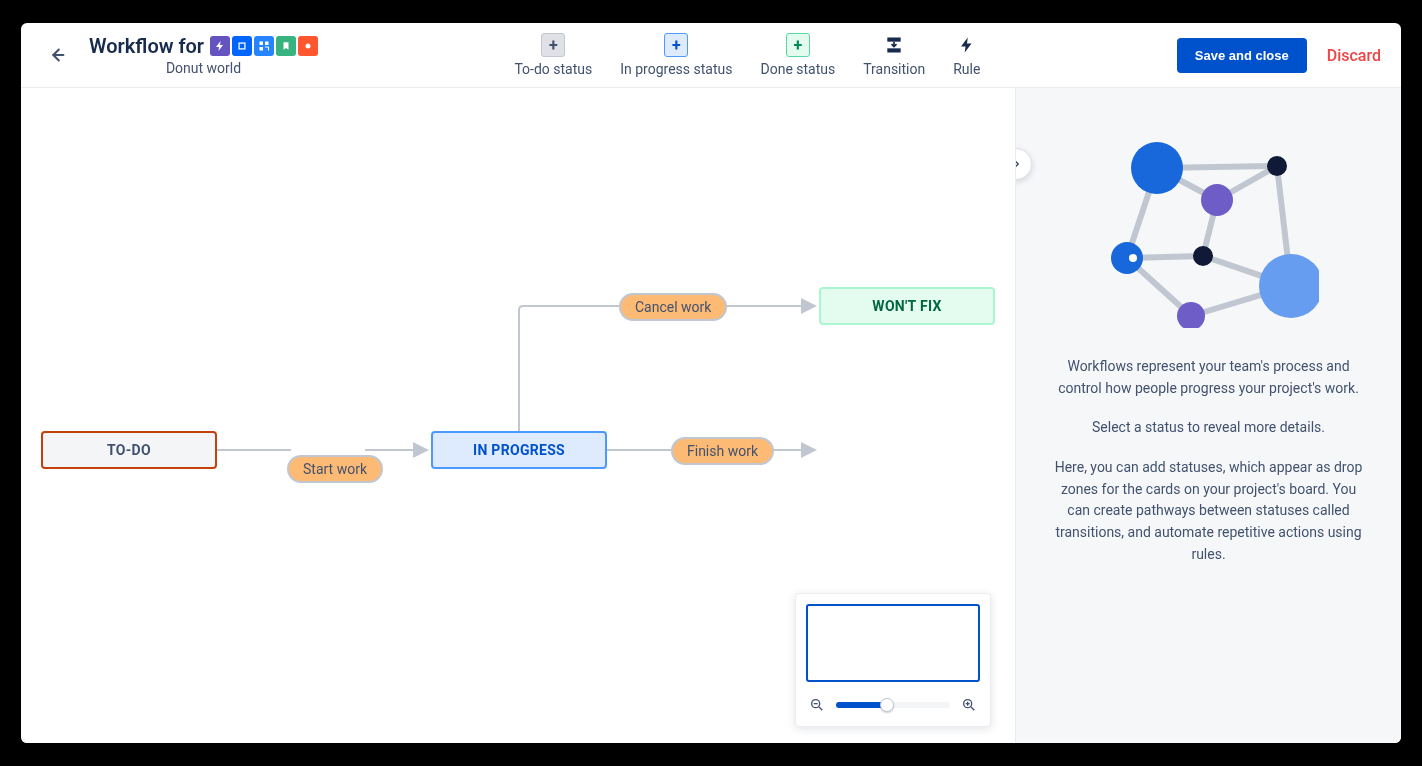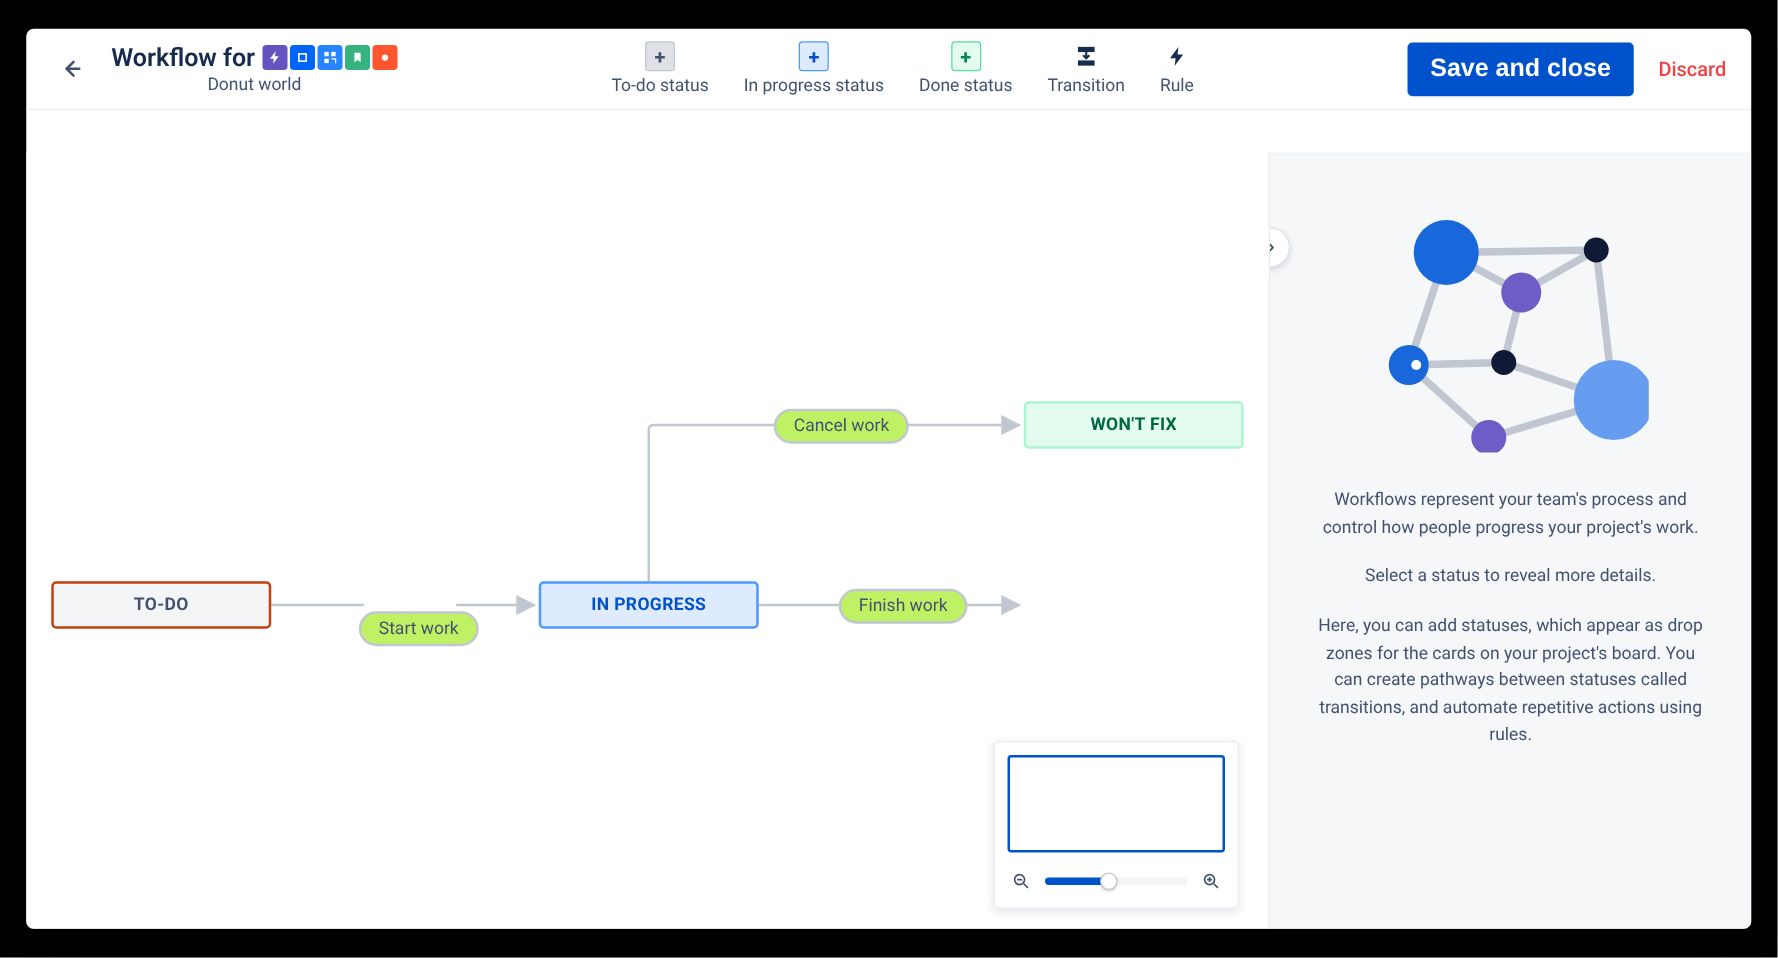--- a/index.html
+++ b/index.html
@@ -14,21 +14,20 @@
   .app {
     width: 1380px;
     height: 720px;
     background: #fff;
     border-radius: 6px;
     box-shadow: 0 12px 40px rgba(0,0,0,0.55);
     display: flex;
     flex-direction: column;
     overflow: hidden;
     position: relative;
-    gap: 34px;
   }
   
   .header {
     display: flex;
     align-items: center;
     padding: 10px 20px;
     border-bottom: 1px solid #ebecf0;
     gap: 16px;
   }
   .back-btn {
@@ -73,21 +72,21 @@
     font-size: 16px; font-weight: 700;
   }
   .plus-gray  { background: #dfe1e6; border: 1px solid #c1c7d0; color: #42526e; }
   .plus-blue  { background: #deebff; border: 1px solid #4c9aff; color: #0052cc; }
   .plus-green { background: #e3fcef; border: 1px solid #57d9a3; color: #00875a; }
   .tool-glyph { width: 24px; height: 24px; display:flex; align-items:center; justify-content:center; color:#172b4d; }
   
   .header-actions { display: flex; align-items: center; gap: 20px; }
   .btn-primary {
     background: #0052cc; color: #fff; border: none;
-    padding: 10px 18px; border-radius: 4px; font-size: 20px; font-weight: 600;
+    padding: 10px 18px; border-radius: 4px; font-size: 13px; font-weight: 600;
     cursor: pointer;
   }
   .btn-link { color: #ef4444; font-size: 16px; font-weight: 500; cursor: pointer; }
   
   .body { flex: 1; display: flex; min-height: 0; }
   .canvas { flex: 1; position: relative; overflow: hidden; background: #fff; }
   .status-node {
     position: absolute;
     width: 176px; height: 38px;
     border-radius: 4px;
@@ -97,21 +96,21 @@
     cursor: pointer;
   }
   .n-todo { background:#f4f5f7; border:2px solid #c2410c; color:#42526e; }
   .n-blue { background:#deebff; border:2px solid #4c9aff; color:#0052cc; }
   .n-green{ background:#e3fcef; border:2px solid #abf5d1; color:#006644; }
   .transition-pill {
     position: absolute;
     padding: 4px 14px;
     border: 2px solid #c1c7d0;
     border-radius: 16px;
-    background: #bef264;
+    background: #fdba74;
     font-size: 14px;
     color: #42526e;
     cursor: pointer;
   }
   .edge { stroke: #c1c7d0; stroke-width: 2; fill: none; }
   .arrow-head { fill: #c1c7d0; }
   
   .minimap {
     position: absolute;
     right: 24px; bottom: 16px;

